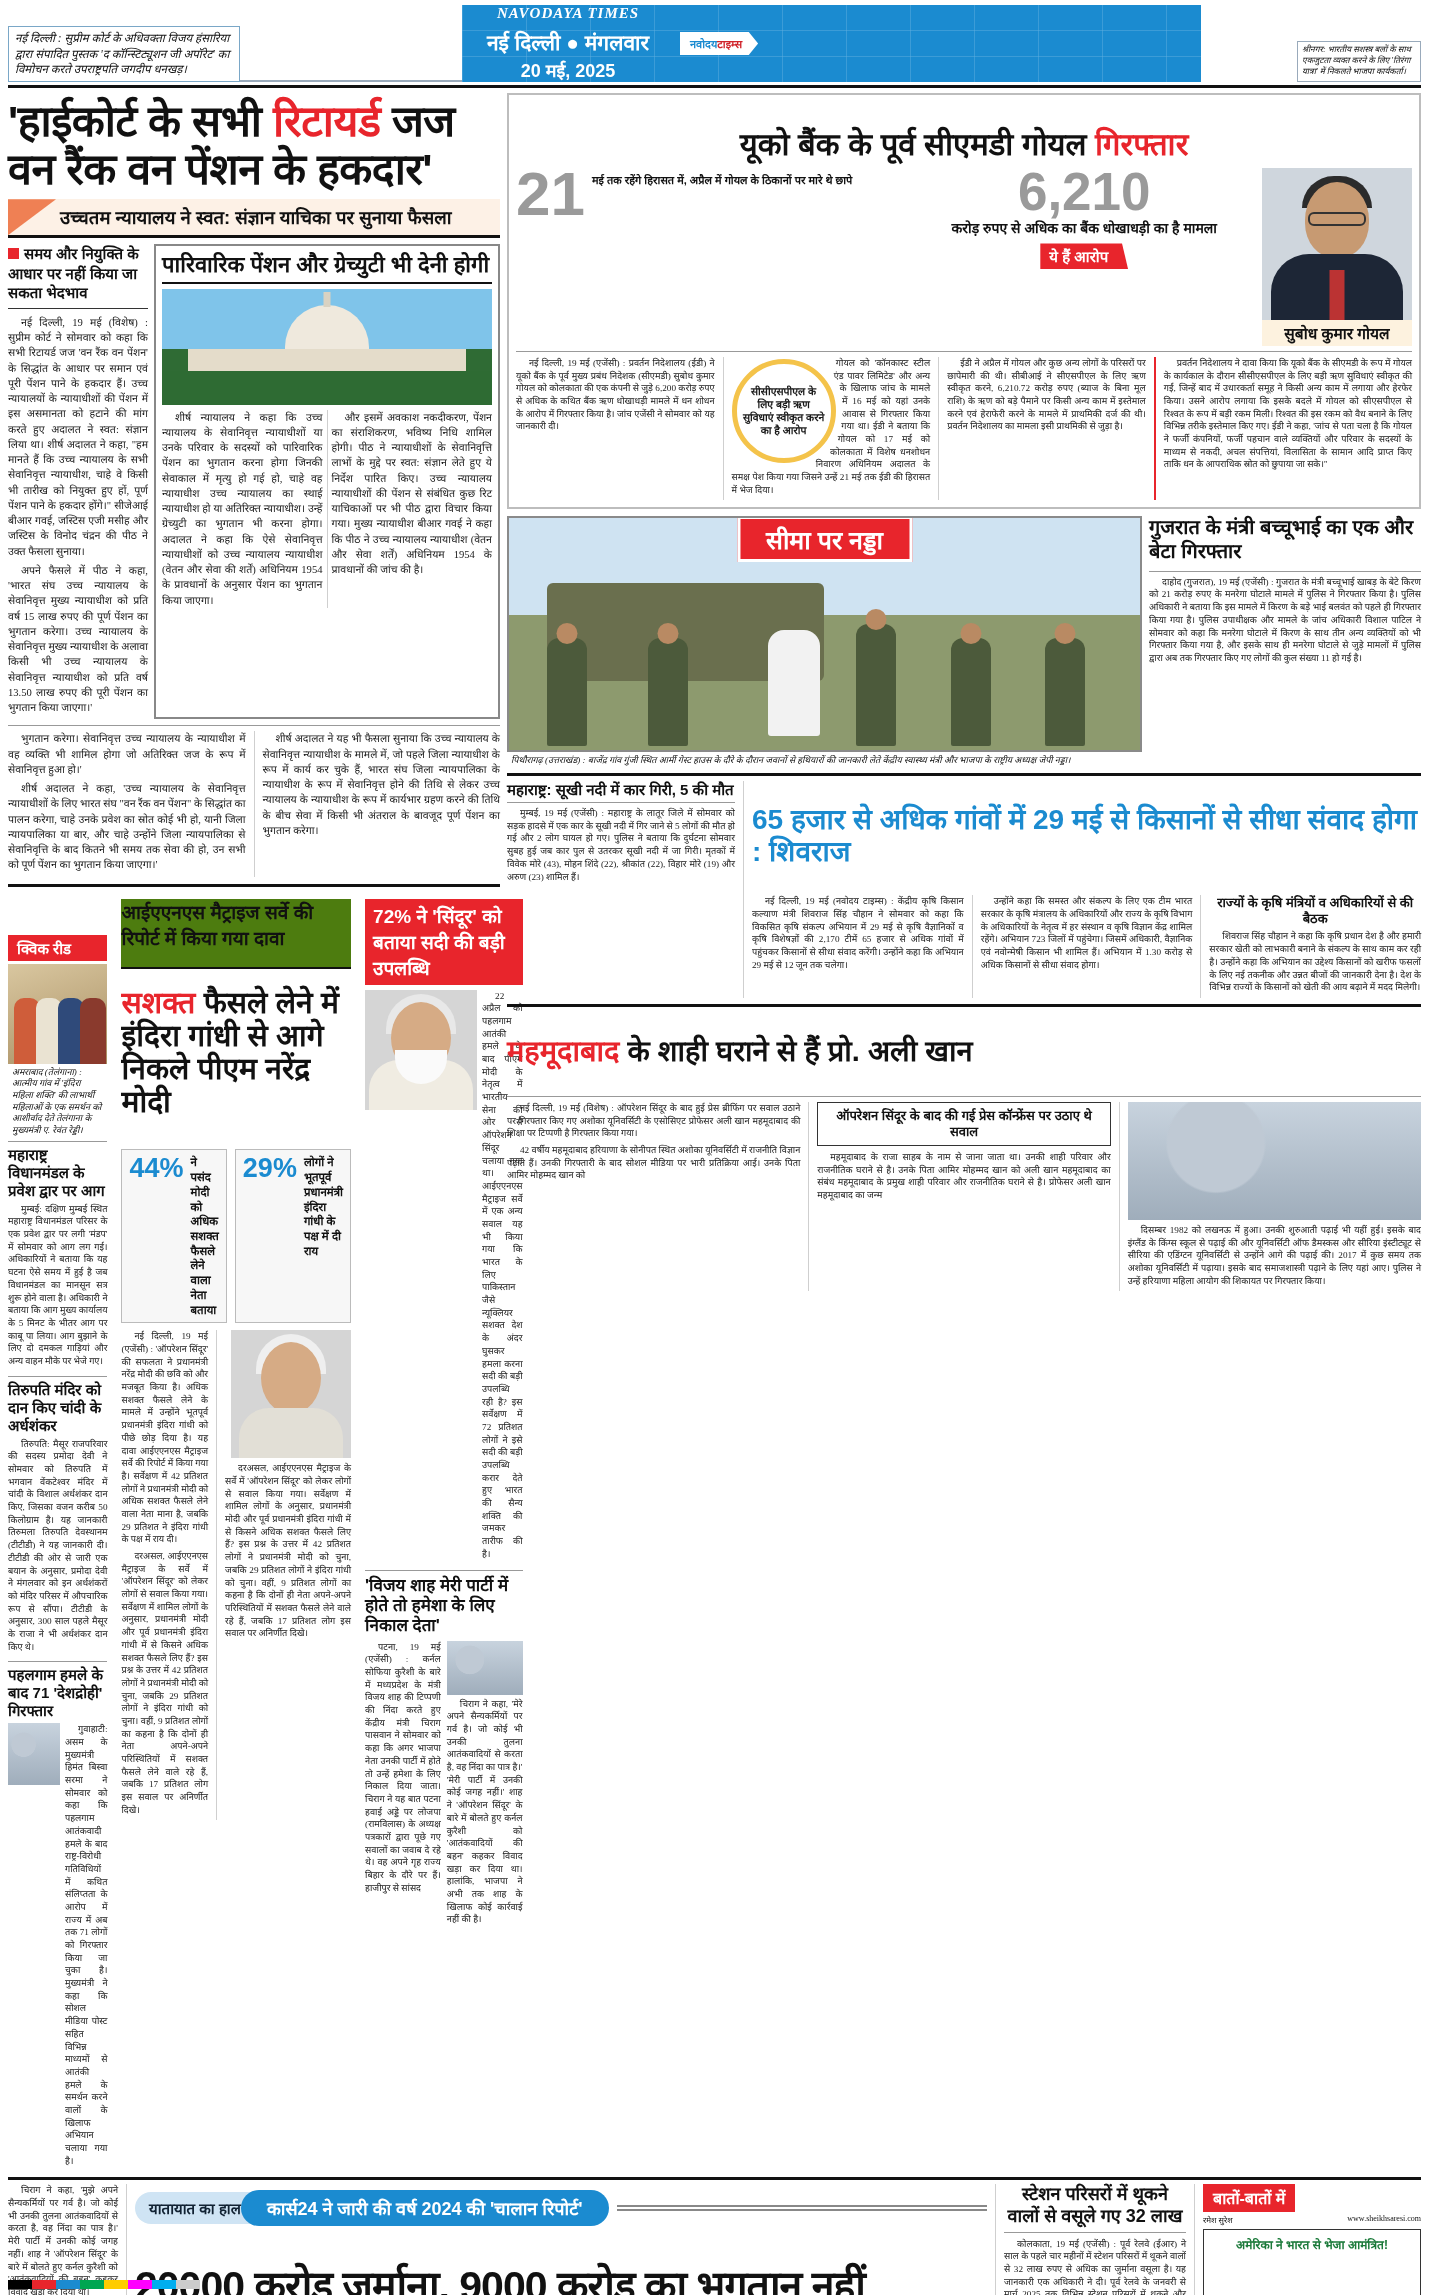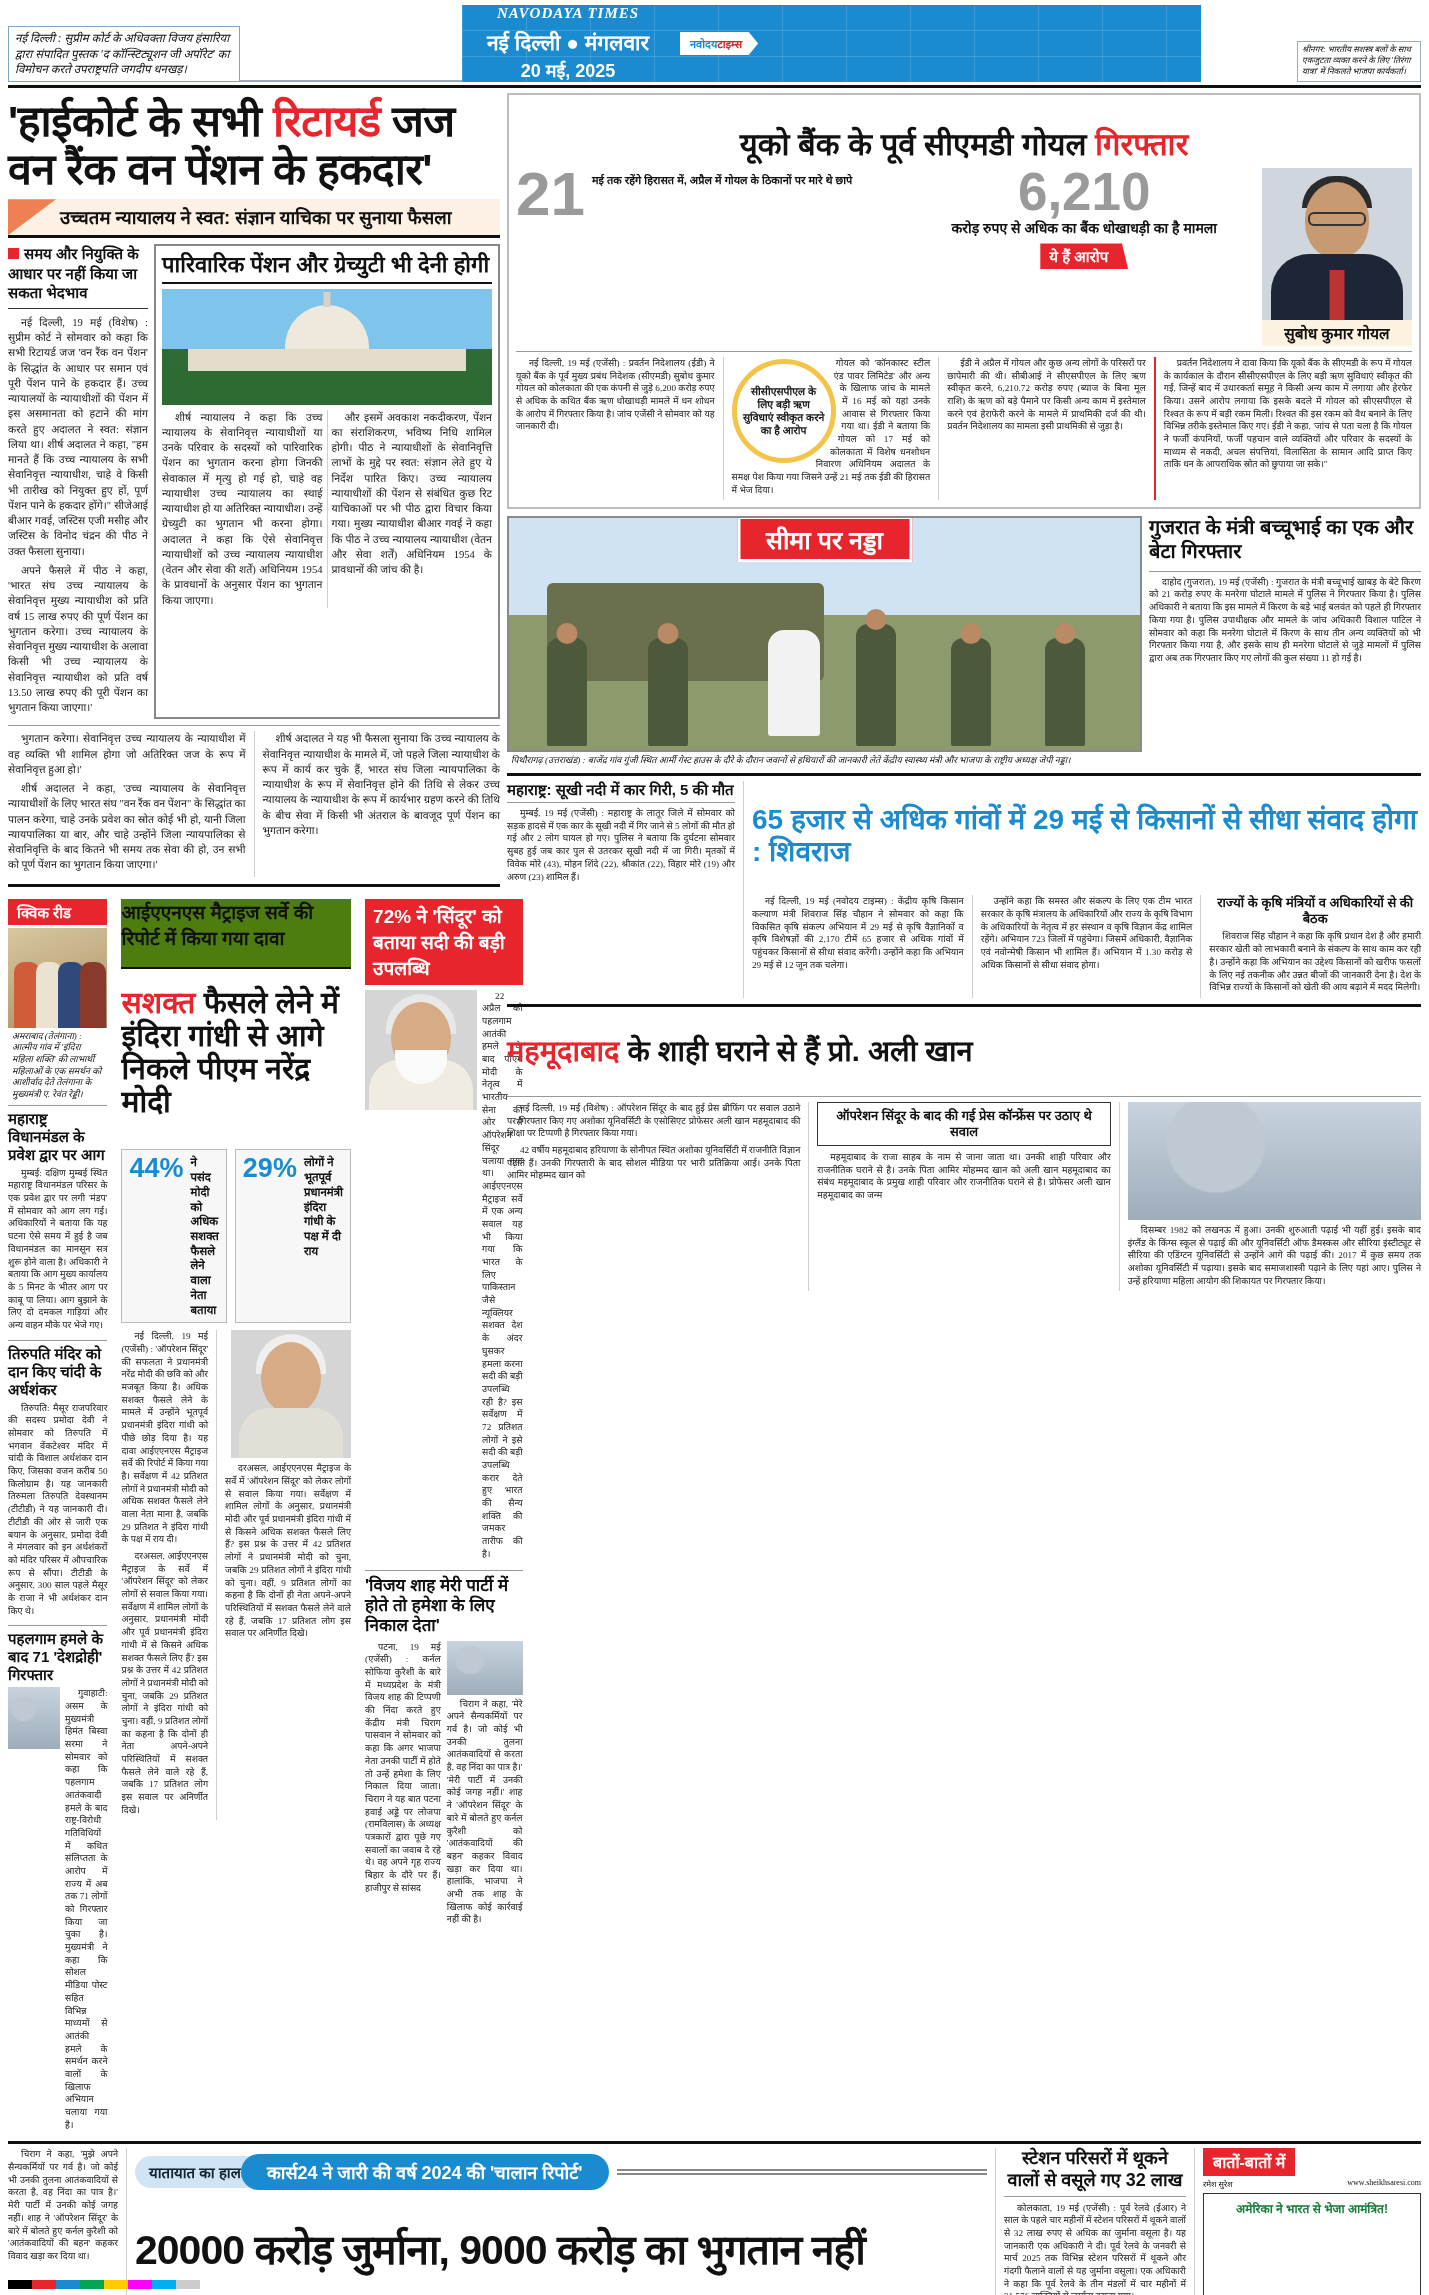--- a/index.html
+++ b/index.html
@@ -182,21 +182,21 @@
     position:absolute; left:50%; top:-2px; transform:translateX(-50%);
     background:#e8252c; color:#fff; font-family:"Liberation Sans", sans-serif; font-weight:bold;
     font-size:25px; padding:3px 26px; border:3px solid #fff;
   }
   .photo-cap { font-size:9px; font-style:italic; line-height:1.3; padding:3px 4px 0 4px; }
   .gujarat-box { width:272px; }
   .gujarat-h { font-family:"Liberation Sans", sans-serif; font-weight:bold; font-size:20px; line-height:1.16; margin-bottom:5px; }
 
   
   .midband { display:flex; gap:7px; margin-top:7px; }
-  .quickread { width:140px; }
+  .quickread { width:140px;margin-top:36px; }
   .qr-tab { background:#e8252c; color:#fff; font-family:"Liberation Sans", sans-serif; font-weight:bold;
     font-size:15px; padding:3px 9px; display:inline-block; }
   .qr-photo { width:100%; height:100px; margin-top:3px; background:linear-gradient(160deg,#d9c7a0,#a98f63); position:relative; overflow:hidden;}
   .qr-photo .pp { position:absolute; bottom:0; width:26px; height:66px; background:#cf5d3a; border-radius:10px 10px 0 0;}
   .qr-photo .pp:nth-child(1){left:6%;} .qr-photo .pp:nth-child(2){left:28%; background:#eae3d2;}
   .qr-photo .pp:nth-child(3){left:50%; background:#2f4a7a;} .qr-photo .pp:nth-child(4){left:72%; background:#8a3a2d;}
 
   .modi-pkg { flex:1; }
   .modi-band {
     background:#4d7c0f; border-bottom:2px solid #111; padding-bottom:16px; margin-bottom:5px;

